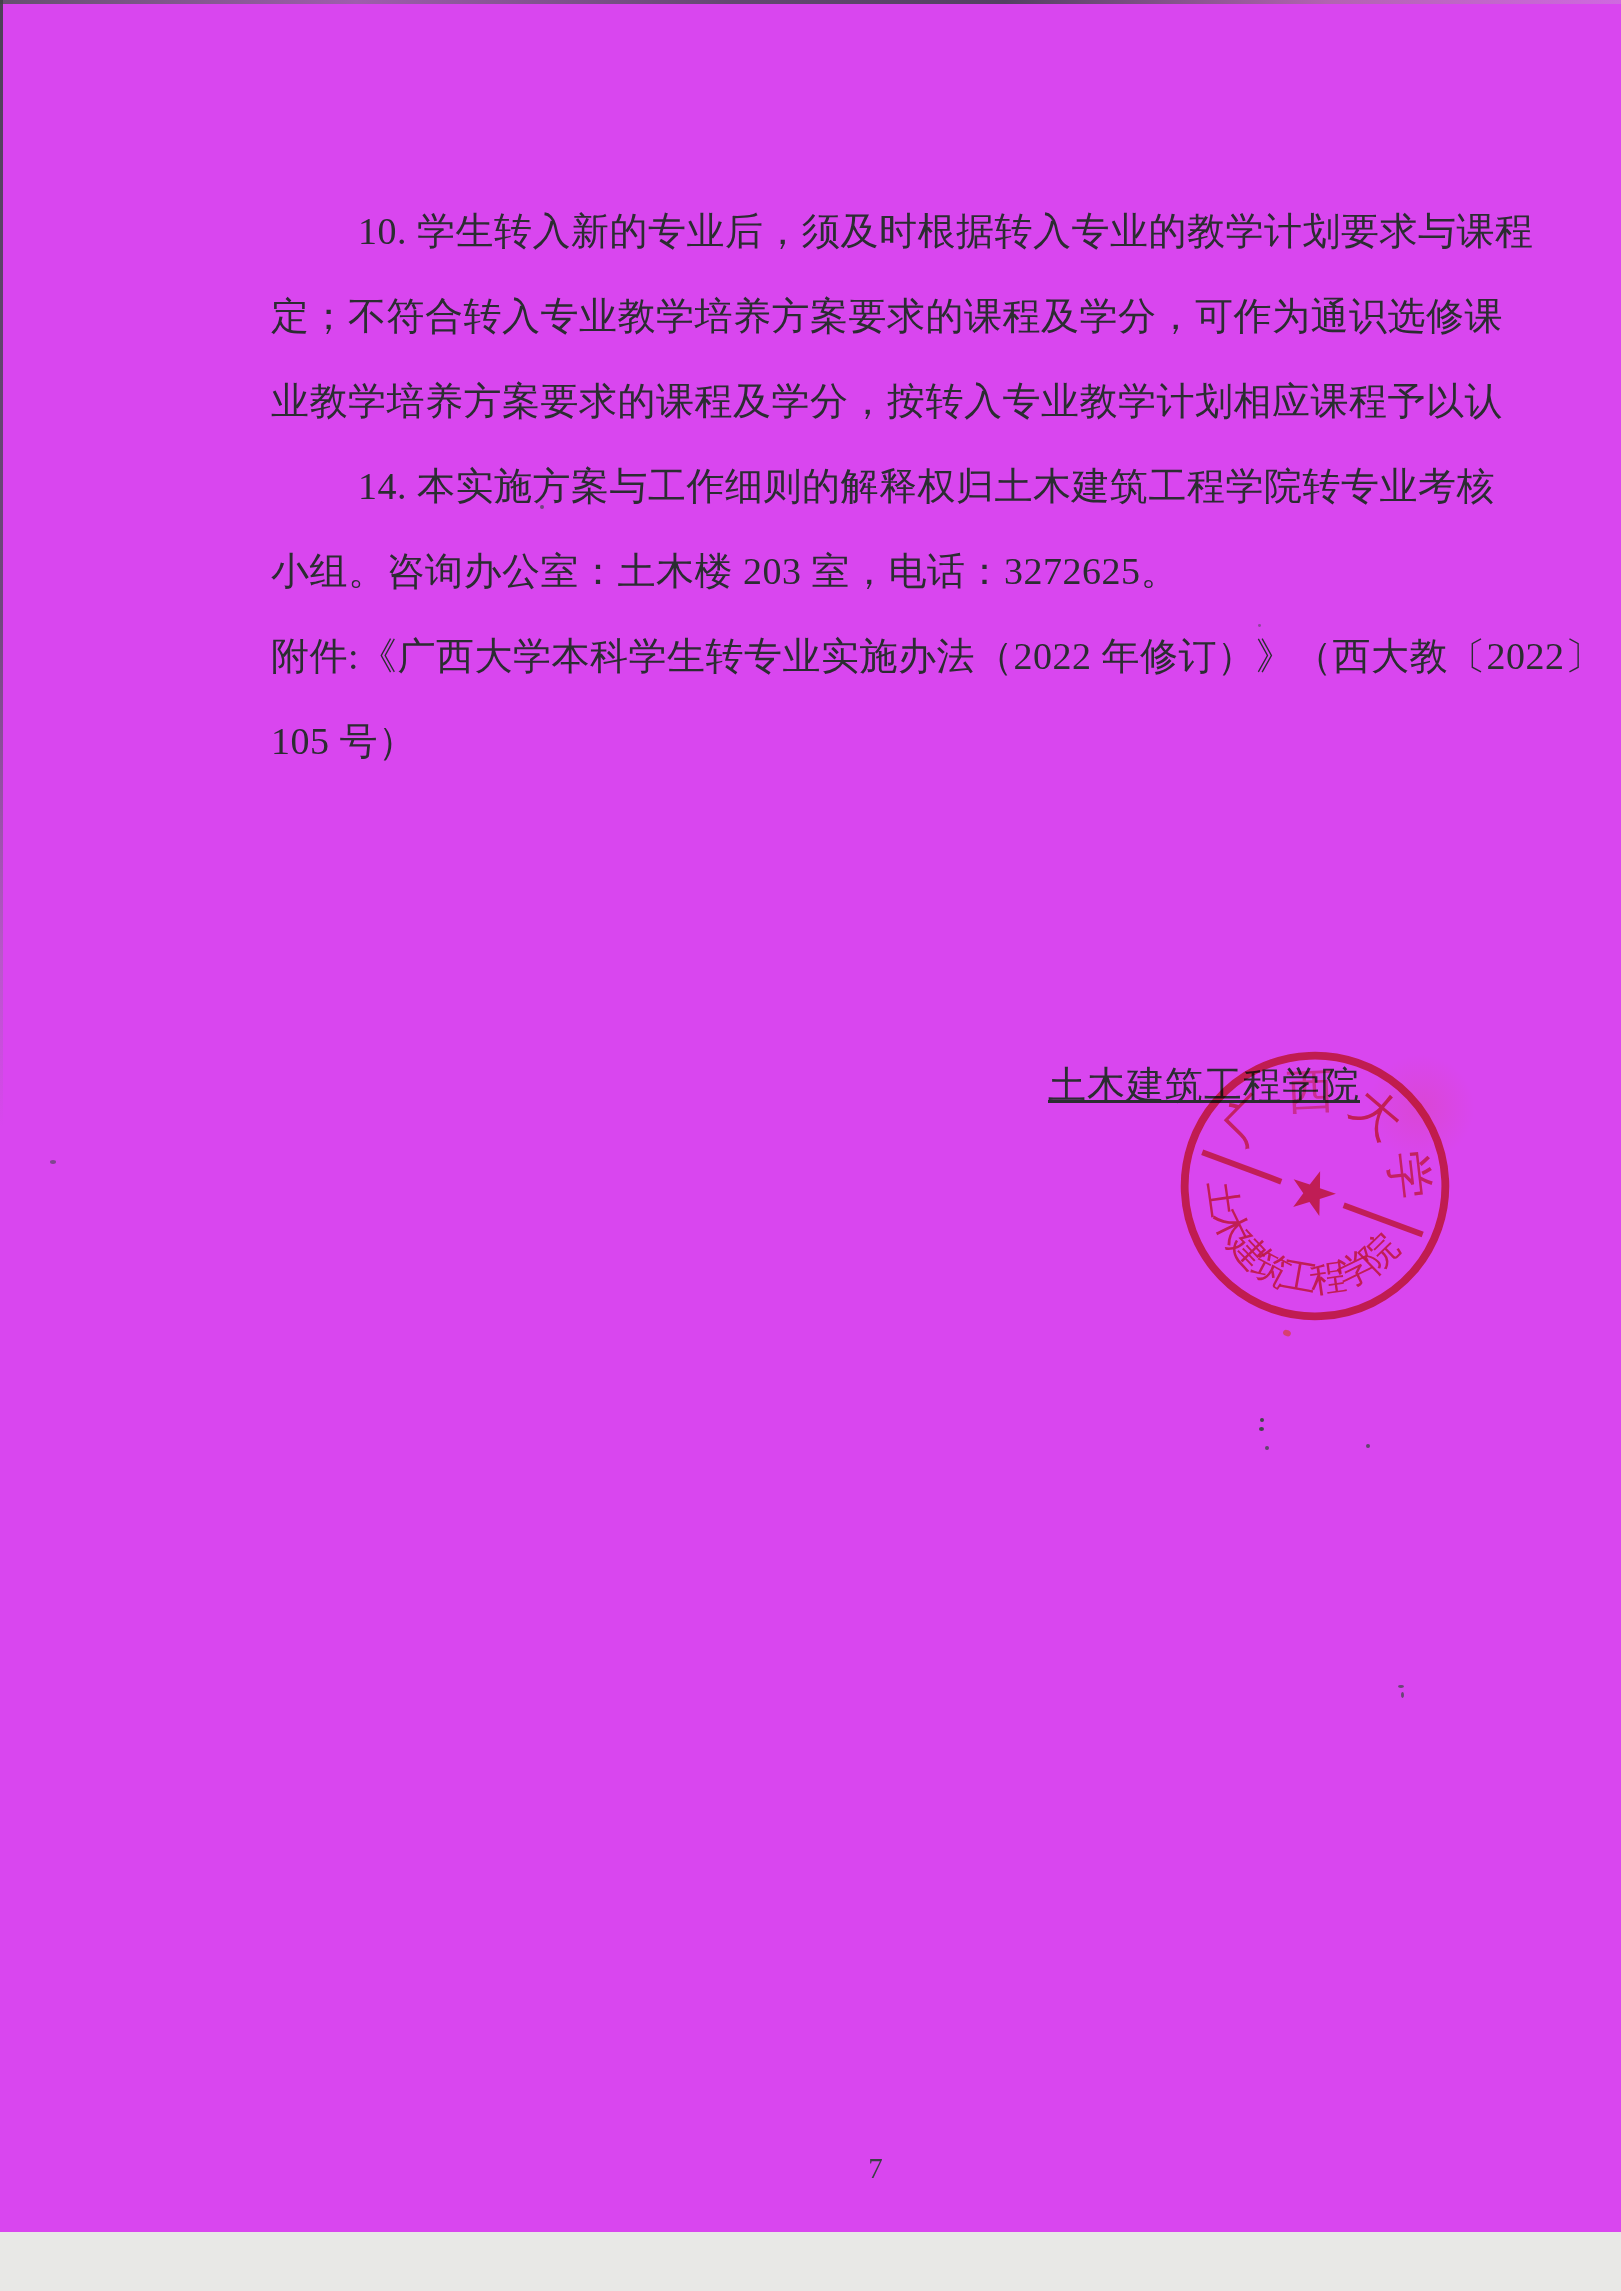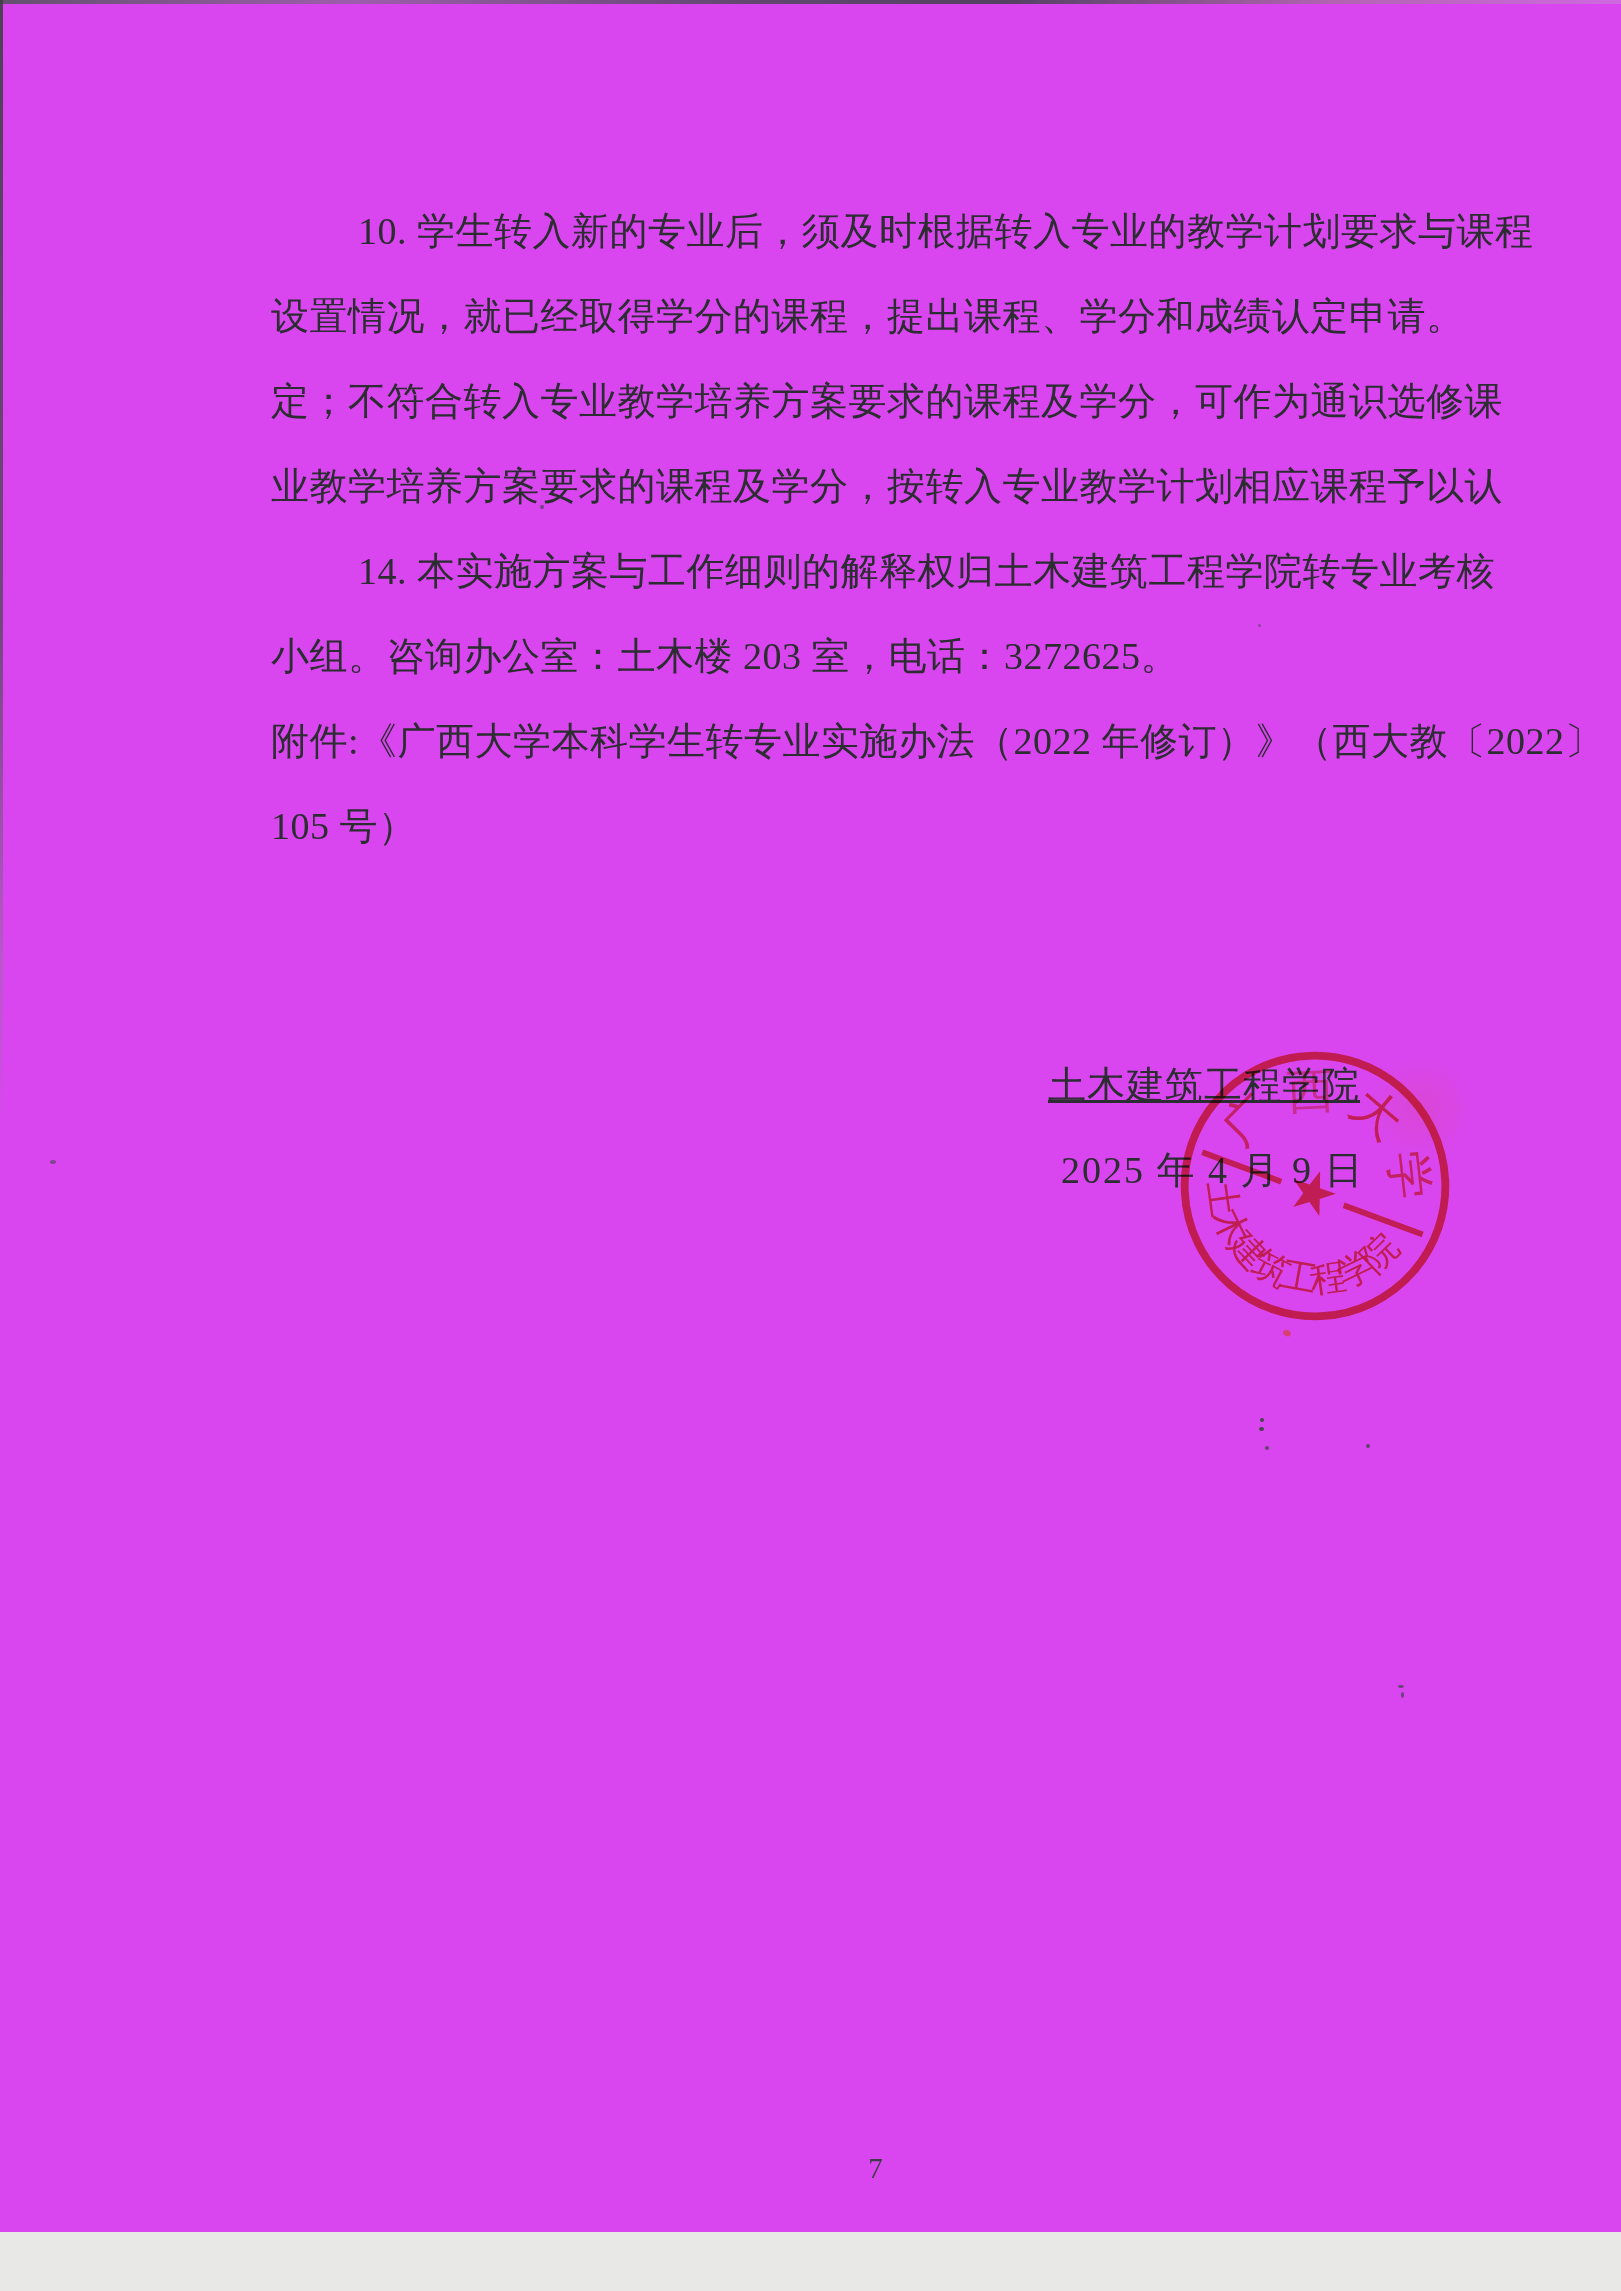--- a/index.html
+++ b/index.html
@@ -84,31 +84,29 @@
 </head>
 <body>
 
 <div class="page">
 
   <div class="edge-top"></div>
   <div class="edge-left"></div>
 
   <div class="text-block">
     <div class="line line--indent">10. 学生转入新的专业后，须及时根据转入专业的教学计划要求与课程</div>
-    <div class="line">设置情况，就已经取得学分的课程，提出课程、学分和成绩认定申请。</div>
     <div class="line">定；不符合转入专业教学培养方案要求的课程及学分，可作为通识选修课</div>
     <div class="line">业教学培养方案要求的课程及学分，按转入专业教学计划相应课程予以认</div>
     <div class="line line--indent">14. 本实施方案与工作细则的解释权归土木建筑工程学院转专业考核</div>
     <div class="line">小组。咨询办公室：土木楼 203 室，电话：3272625。</div>
     <div class="line">附件:《广西大学本科学生转专业实施办法（2022 年修订）》（西大教〔2022〕</div>
     <div class="line">105 号）</div>
   </div>
 
   <div class="sig-org">土木建筑工程学院</div>
-  <div class="sig-date">2025 年 4 月 9 日</div>
 
   <div class="stamp-smudge"></div>
 
   <div class="stamp">
     <svg viewBox="-150 -150 300 300">
 
       <circle cx="0" cy="0" r="133" fill="none" stroke="#dc4534" stroke-width="8" opacity="0.93"></circle>
 
       <line x1="-120" y1="5" x2="-34" y2="7" stroke="#dc4534" stroke-width="6" opacity="0.88"></line>
       <line x1="34" y1="9" x2="120" y2="11" stroke="#dc4534" stroke-width="6" opacity="0.88"></line>

